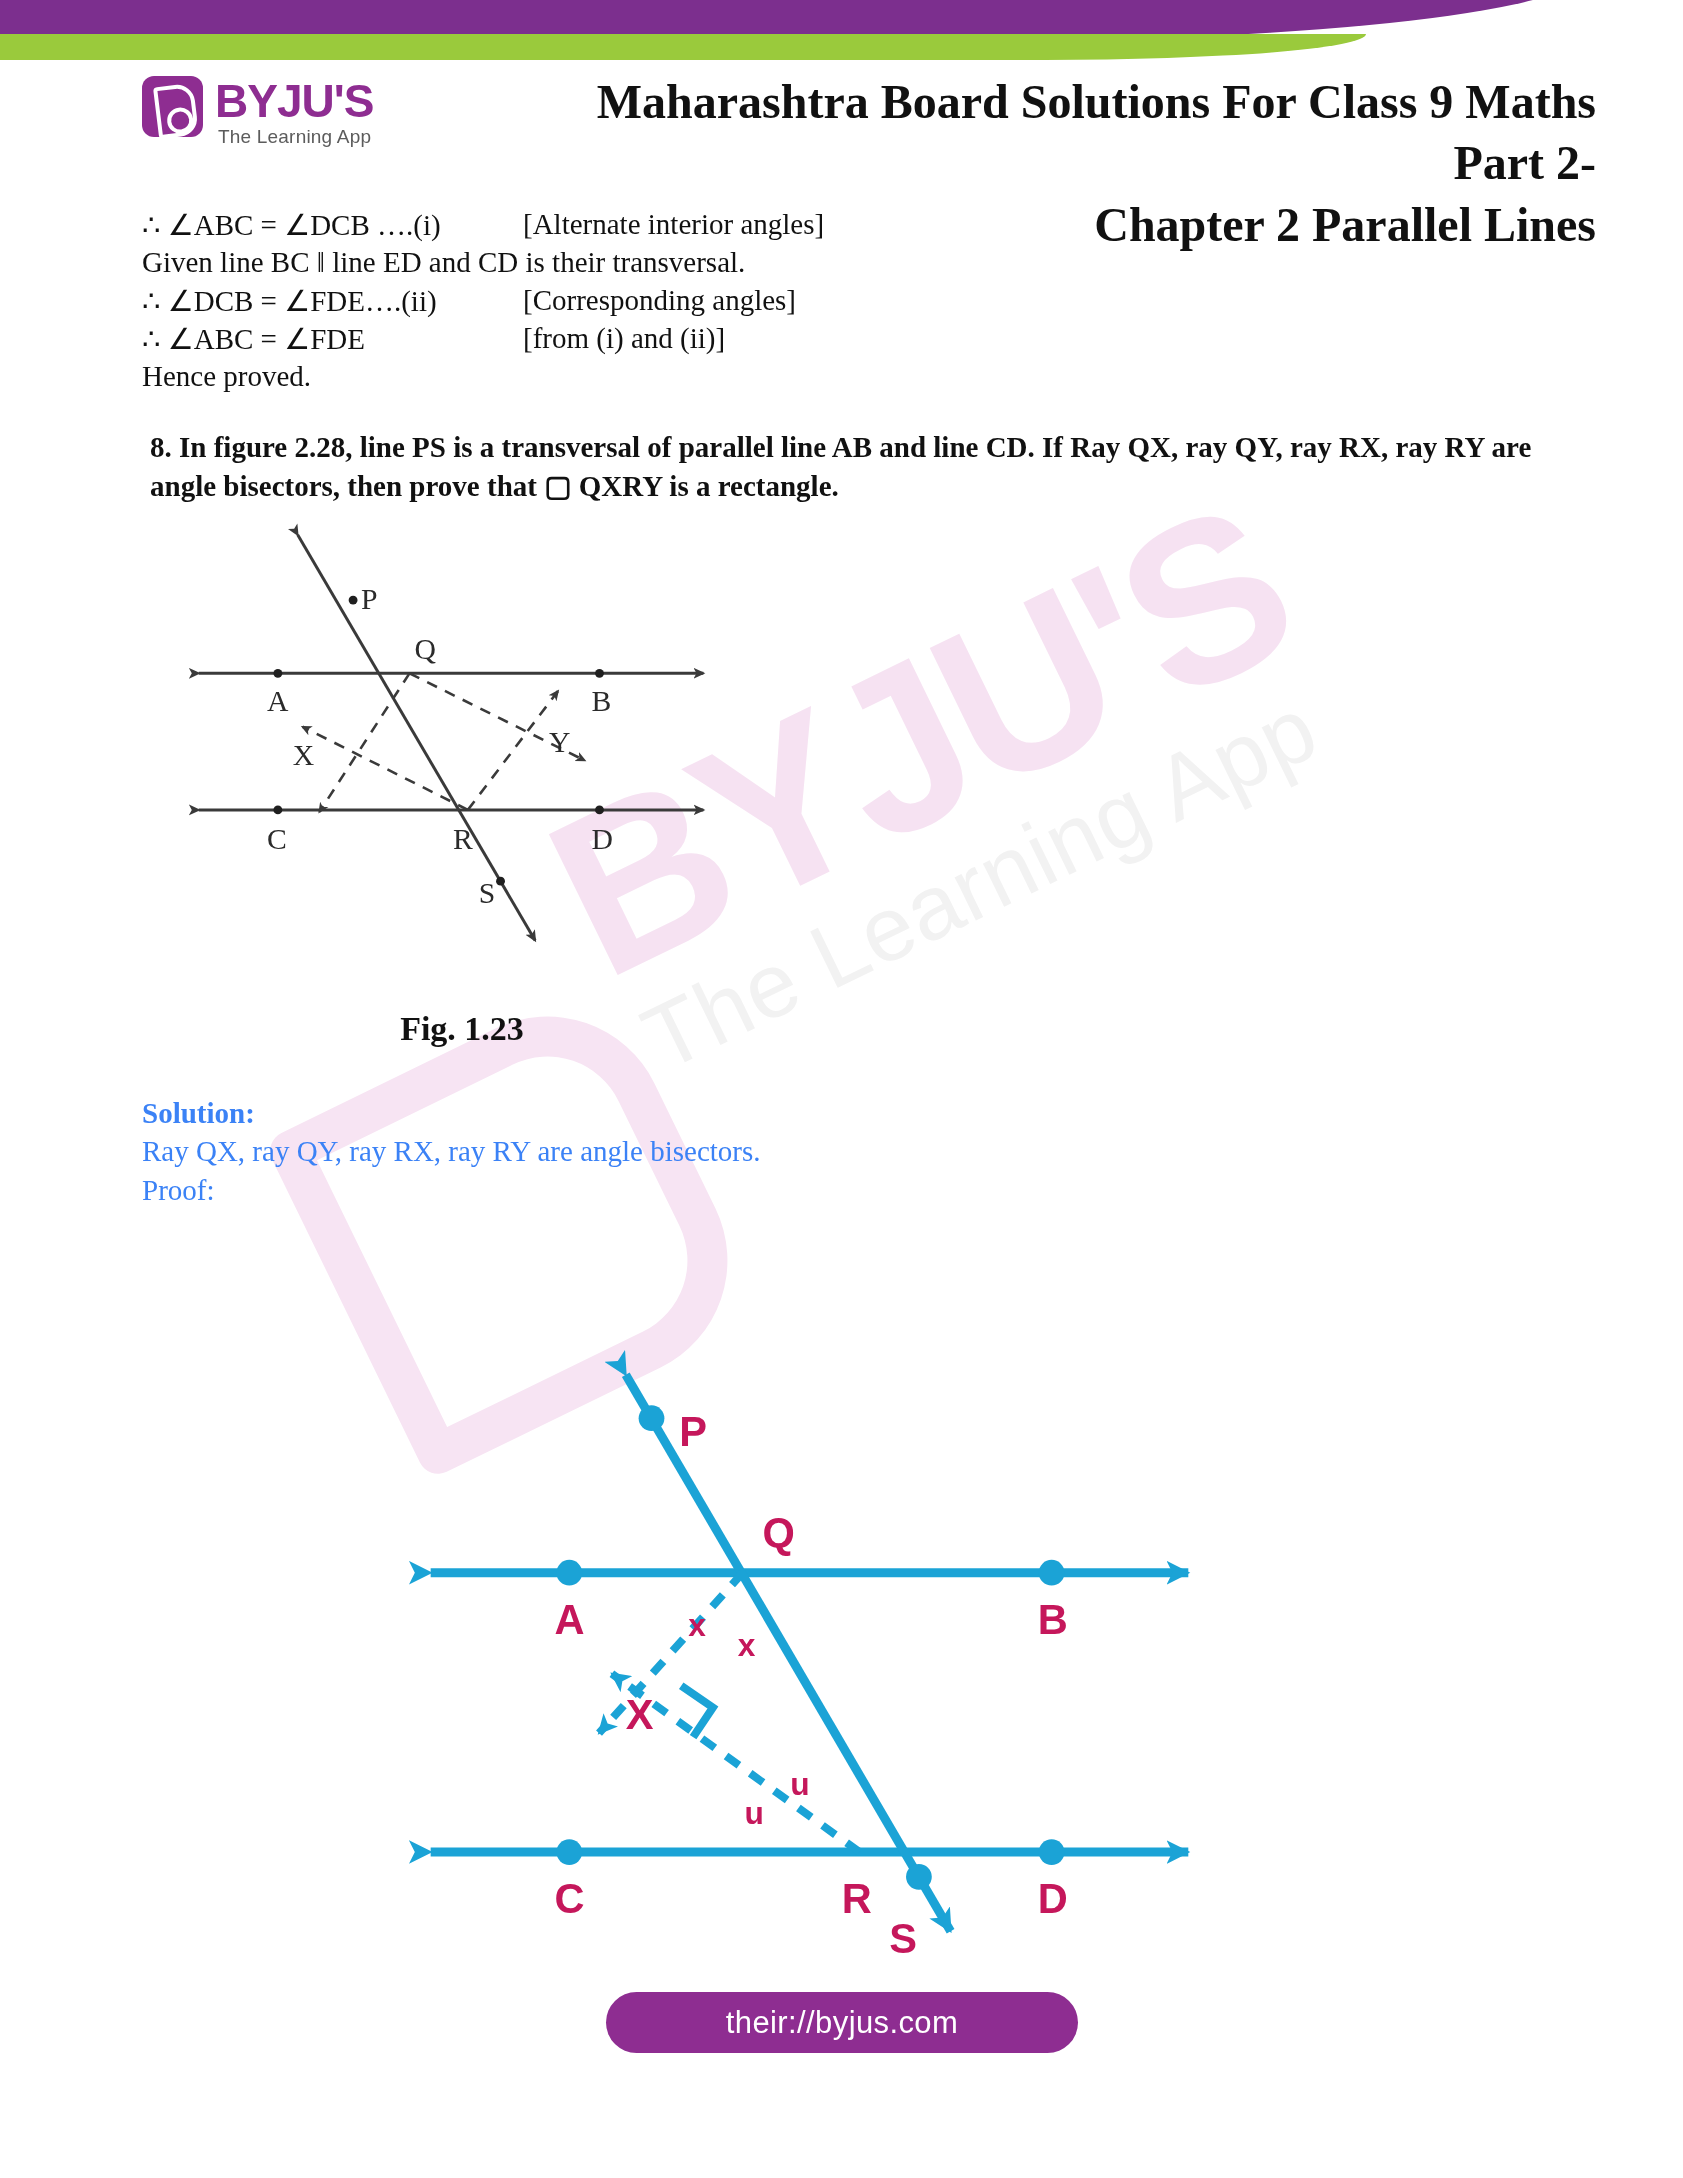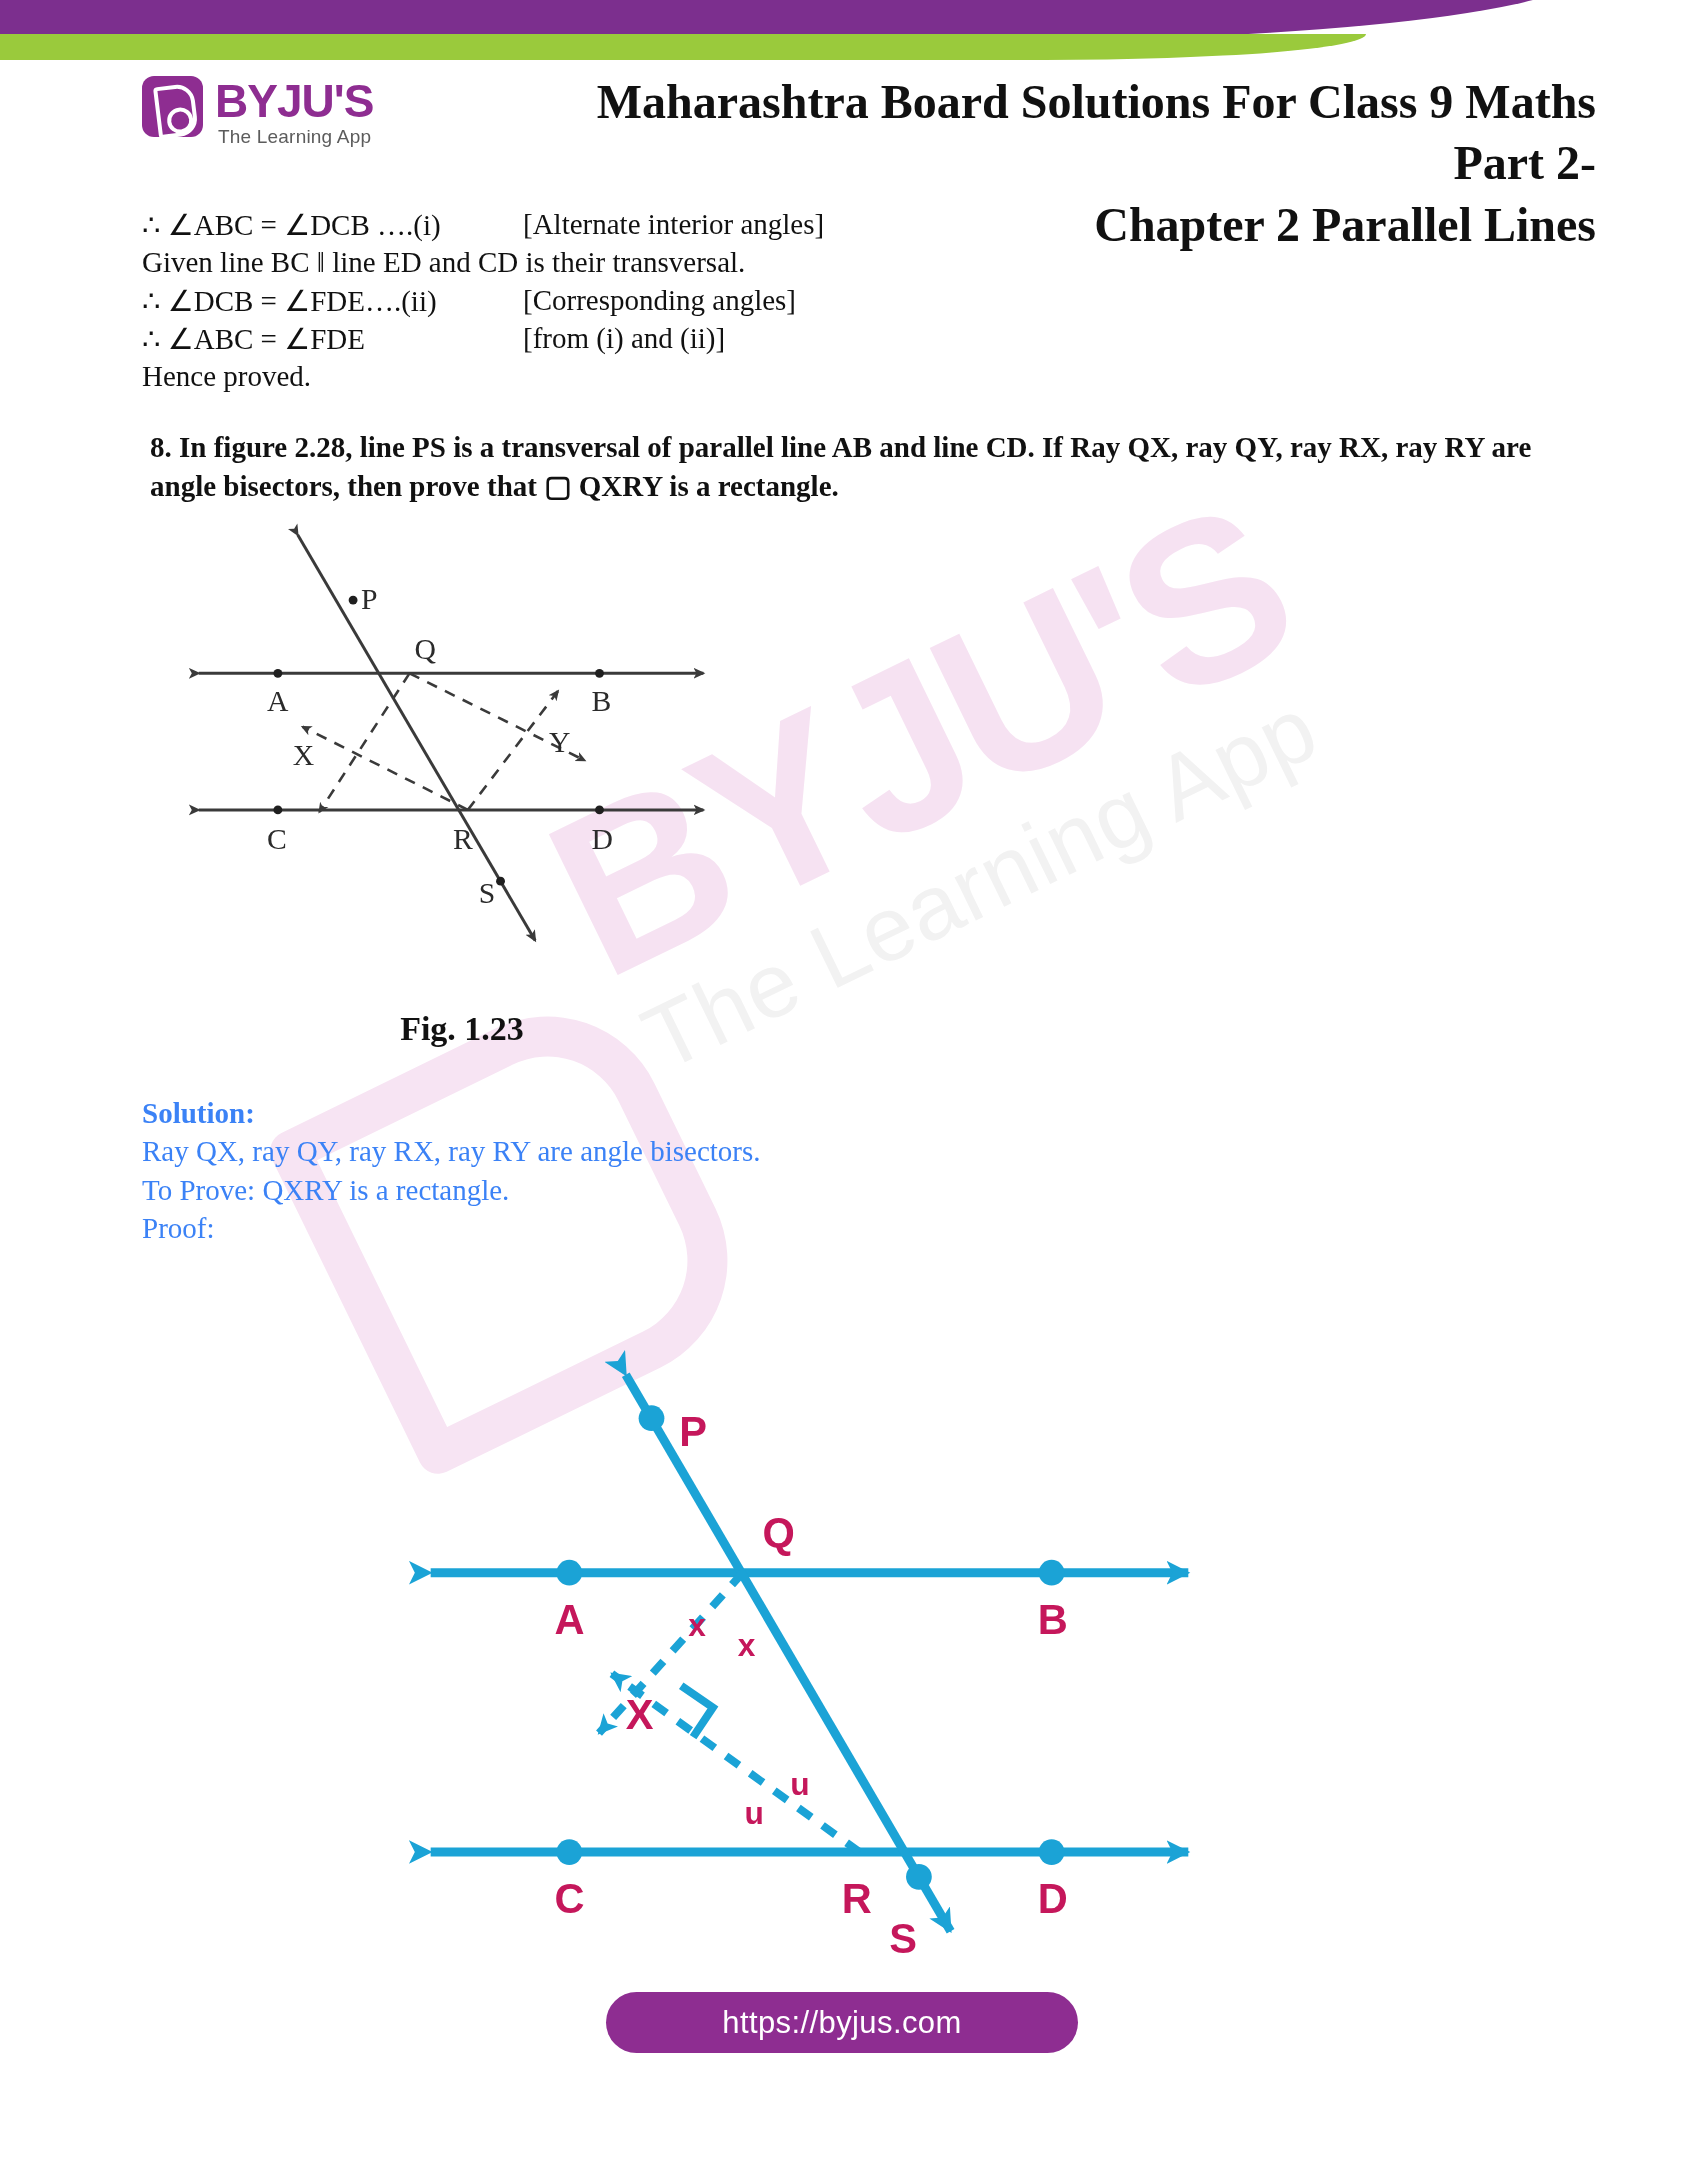--- a/index.html
+++ b/index.html
@@ -212,21 +212,20 @@
       <text class="flab" x="333" y="392">S</text>
     </g>
   </svg>
 </div>
 
 <div id="fig-caption">Fig. 1.23</div>
 
 <div id="solution">
   <div class="sline head">Solution:</div>
   <div class="sline">Ray QX, ray QY, ray RX, ray RY are angle bisectors.</div>
-  <div class="sline">To Prove: QXRY is a rectangle.</div>
   <div class="sline">Proof:</div>
 </div>
 
 <div id="fig2">
   <svg width="822" height="624" viewBox="0 0 830 630">
     <defs>
       <marker id="ah2" markerWidth="26" markerHeight="24" refX="22" refY="12" orient="auto" markerUnits="userSpaceOnUse">
         <path d="M0,0 L24,12 L0,24 L6,12 Z" fill="#1BA3D6"></path>
       </marker>
       <marker id="ah2s" markerWidth="22" markerHeight="20" refX="18" refY="10" orient="auto" markerUnits="userSpaceOnUse">
@@ -278,15 +277,15 @@
     <g>
       <text class="flab2s" x="295" y="302">x</text>
       <text class="flab2s" x="345" y="322">x</text>
       <text class="flab2s" x="398" y="462">u</text>
       <text class="flab2s" x="352" y="492">u</text>
     </g>
   </svg>
 </div>
 
 <div id="footer-btn">
-  <span>https://byjus.com</span>
+  <span>their://byjus.com</span>
 </div>
 
 
 </body></html>

